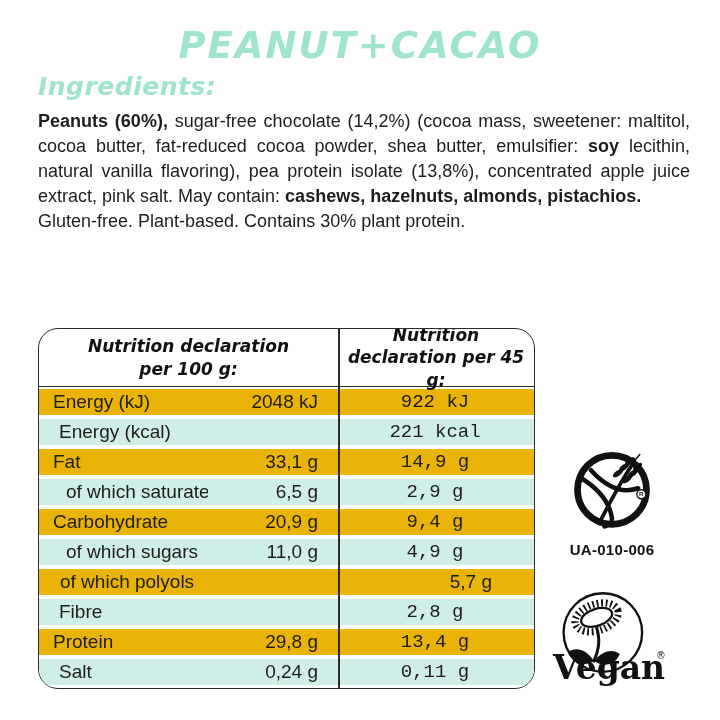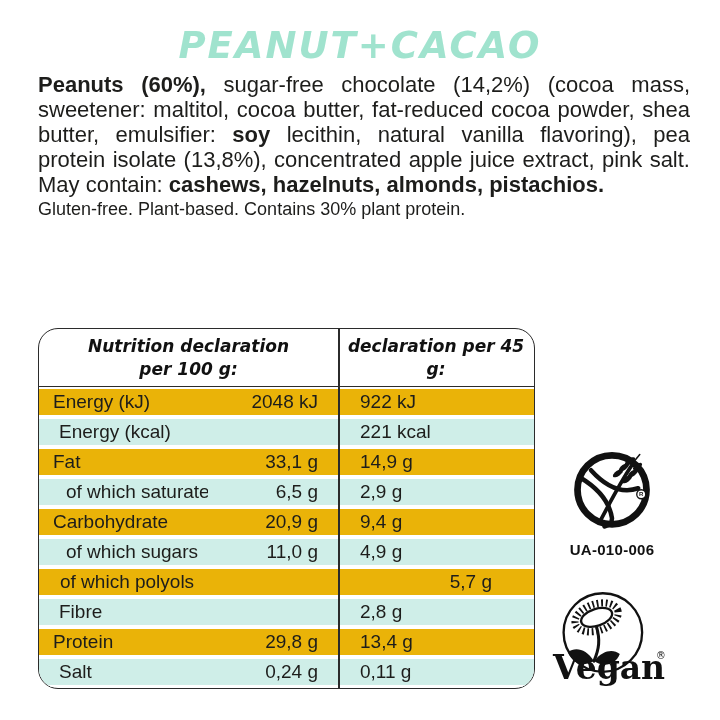--- a/index.html
+++ b/index.html
@@ -12,21 +12,21 @@
     position:absolute;top:24px;left:0;width:720px;text-align:center;
     font-family:"DejaVu Sans",sans-serif;font-weight:bold;font-style:italic;
     font-size:37px;letter-spacing:2px;color:#a0e3ce;margin:0;
   }
   
   .ingredients{position:absolute;left:38px;top:72px;width:652px;}
   .ing-heading{
     font-family:"DejaVu Sans",sans-serif;font-weight:bold;font-style:italic;
     font-size:25px;color:#a0e3ce;margin:0 0 8px 0;letter-spacing:0.5px;
   }
-  .ing-text{margin:0;font-size:22px;line-height:25px;text-align:justify;}
+  .ing-text{margin:0;font-size:18px;line-height:25px;text-align:justify;}
   .ing-text .b{font-weight:bold;}
   .claims{margin:0;font-size:18px;line-height:25px;}
   
   .ntable{
     position:absolute;left:38px;top:328px;width:497px;height:361px;
     border:1.5px solid #2b2b2b;border-radius:20px;box-sizing:border-box;
     overflow:hidden;background:#fff;
   }
   .ntable .vdivider{
     position:absolute;left:299px;top:0;bottom:0;width:1.5px;background:#2b2b2b;
@@ -41,49 +41,51 @@
   }
   .thcell.c1{width:299px;}
   .thcell.c2{flex:1;}
   .t-row{display:flex;height:30px;line-height:26px;font-size:19px;box-sizing:border-box;
     border-top:2px solid #fff;border-bottom:2px solid #fff;background:#eab308;}
   .t-row.hl{background:#cfeee8;padding-left:6px;}
   .t-label{flex:1;padding-left:14px;white-space:nowrap;overflow:hidden;}
   .t-label.ind{padding-left:21px;}
   .t-val1{width:110px;text-align:right;padding-right:18px;white-space:nowrap;}
   .t-spacer{width:24px;}
-  .t-val2{width:150px;text-align:left;padding-right:24px;white-space:nowrap;}
+  .t-val2{width:150px;text-align:center;padding-right:24px;white-space:nowrap;font-family:Liberation Mono, monospace;}
   
   .gf-cert{position:absolute;left:560px;top:446px;width:104px;text-align:center;}
   .gf-code{
     margin-top:3px;font-size:15px;font-weight:bold;color:#111;letter-spacing:0.3px;
     font-family:"Liberation Sans",sans-serif;
   }
   .vegan-cert{position:absolute;left:550px;top:586px;width:120px;text-align:center;}
   svg{display:block;margin:0 auto;}
 </style>
 </head>
 <body>
 
 <div class="canvas">
 
   <h1 class="title">PEANUT+CACAO</h1>
 
   <div class="ingredients">
+    <h2 class="ing-heading">Ingredients:</h2>
     <p class="ing-text"><span class="b">Peanuts (60%),</span><span> sugar-free chocolate (14,2%) (cocoa mass, sweetener: maltitol, cocoa butter, fat-reduced cocoa powder, shea butter, emulsifier: </span><span class="b">soy</span><span> lecithin, natural vanilla flavoring), pea protein isolate (13,8%), concentrated apple juice extract, pink salt. May contain: </span><span class="b">cashews, hazelnuts, almonds, pistachios.</span></p>
     <p class="claims">Gluten-free. Plant-based. Contains 30% plant protein.</p>
   </div>
 
   <div class="ntable">
     <div class="thead">
       <div class="thcell c1">
         <div>Nutrition declaration</div>
         <div>per 100 g:</div>
       </div>
       <div class="thcell c2">
+        <div>Nutrition</div>
         <div>declaration per 45 g:</div>
       </div>
     </div>
     <div>
         <div class="t-row">
           <span class="t-label">Energy (kJ)</span>
           <span class="t-val1">2048 kJ</span>
           <span class="t-spacer"></span>
           <span class="t-val2">922 kJ</span>
         </div>

